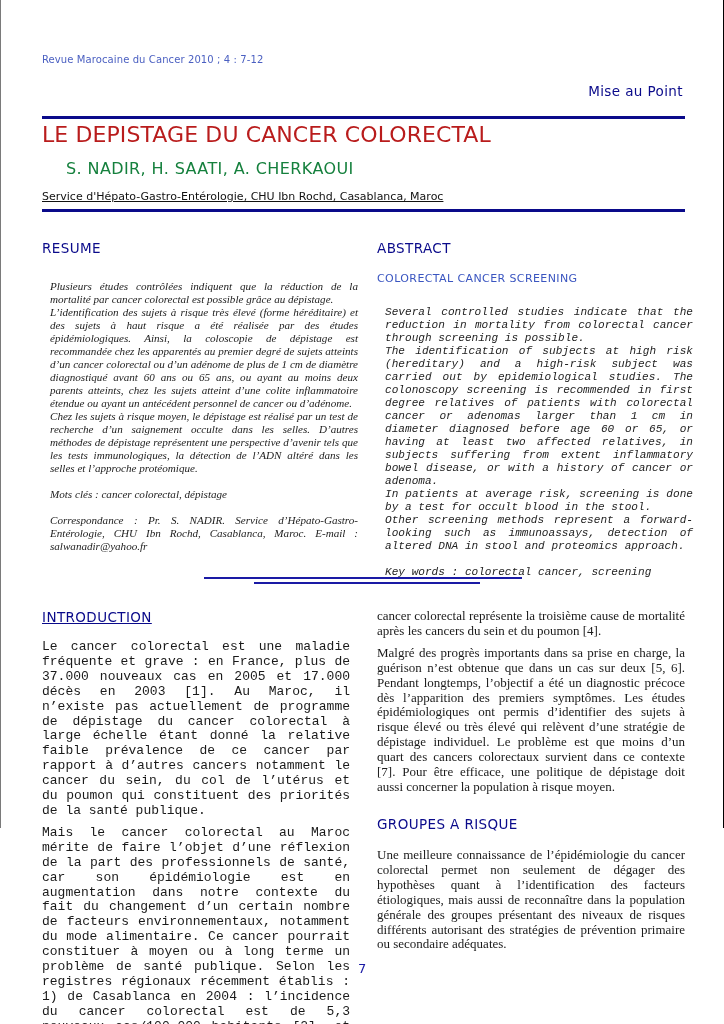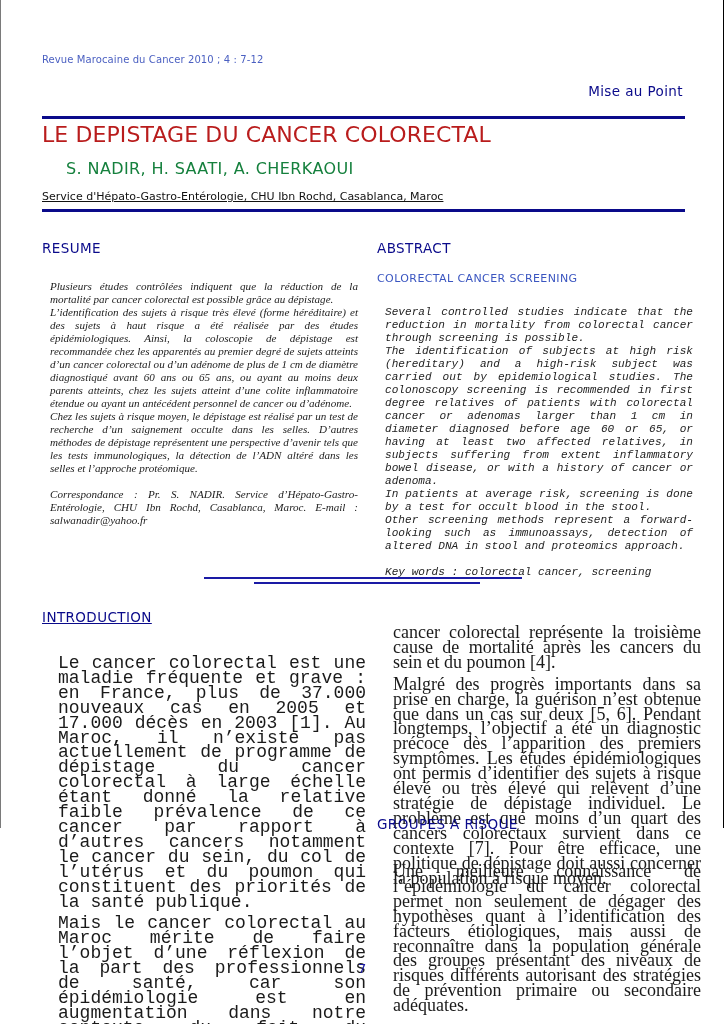--- a/index.html
+++ b/index.html
@@ -57,22 +57,22 @@
   .col-right { position: absolute; left: 376px; width: 308px; }
 
   .abstract-text {
     font-size: 11.1px; line-height: 13px; color: #222; font-style: italic;
     text-align: justify; margin: 8px;
   }
   .abstract-text p { margin: 0; }
   .abstract-text p.gap { margin-top: 13px; }
 
   .body-text {
-    font-size: 18px; line-height: 14.9px; color: #1a1a1a;
-    text-align: justify; margin: 16px;
+    font-size: 13px; line-height: 14.9px; color: #1a1a1a;
+    text-align: justify; margin: 0;
   }
   .body-text p { margin: 0 0 7px 0; }
 
   .page-number {
     position: absolute; left: 357px; top: 961px; font-size: 13px; color: #1a1aa5;
   }
 </style>
 </head>
 <body>
 
@@ -87,20 +87,21 @@
   <div class="authors sans">S. NADIR, H. SAATI, A. CHERKAOUI</div>
   <div class="affiliation sans">Service d'Hépato-Gastro-Entérologie, CHU Ibn Rochd, Casablanca, Maroc</div>
 
   <div class="rule rule-mid"></div>
 
   <div class="heading sans" style="left:41px; top:240px;">RESUME</div>
   <div class="col-left serif abstract-text" style="top:272px;">
     <p>Plusieurs études contrôlées indiquent que la réduction de la mortalité par cancer colorectal est possible grâce au dépistage.</p>
     <p>L’identification des sujets à risque très élevé (forme héréditaire) et des sujets à haut risque a été réalisée par des études épidémiologiques. Ainsi, la coloscopie de dépistage est recommandée chez les apparentés au premier degré de sujets atteints d’un cancer colorectal ou d’un adénome de plus de 1 cm de diamètre diagnostiqué avant 60 ans ou 65 ans, ou ayant au moins deux parents atteints, chez les sujets atteint d’une colite inflammatoire étendue ou ayant un antécédent personnel de cancer ou d’adénome.</p>
     <p>Chez les sujets à risque moyen, le dépistage est réalisé par un test de recherche d’un saignement occulte dans les selles. D’autres méthodes de dépistage représentent une perspective d’avenir tels que les tests immunologiques, la détection de l’ADN altéré dans les selles et l’approche protéomique.</p>
+    <p class="gap">Mots clés : cancer colorectal, dépistage</p>
     <p class="gap">Correspondance : Pr. S. NADIR. Service d’Hépato-Gastro-Entérologie, CHU Ibn Rochd, Casablanca, Maroc. E-mail : salwanadir@yahoo.fr</p>
   </div>
 
   <div class="heading sans" style="left:376px; top:240px;">ABSTRACT</div>
   <div class="subheading sans" style="left:376px; top:272px;">COLORECTAL CANCER SCREENING</div>
   <div class="col-right serif abstract-text" style="top:298px;font-family:Liberation Mono, monospace;">
     <p>Several controlled studies indicate that the reduction in mortality from colorectal cancer through screening is possible.</p>
     <p>The identification of subjects at high risk (hereditary) and a high-risk subject was carried out by epidemiological studies. The colonoscopy screening is recommended in first degree relatives of patients with colorectal cancer or adenomas larger than 1 cm in diameter diagnosed before age 60 or 65, or having at least two affected relatives, in subjects suffering from extent inflammatory bowel disease, or with a history of cancer or adenoma.</p>
     <p>In patients at average risk, screening is done by a test for occult blood in the stool.</p>
     <p>Other screening methods represent a forward-looking such as immunoassays, detection of altered DNA in stool and proteomics approach.</p>

